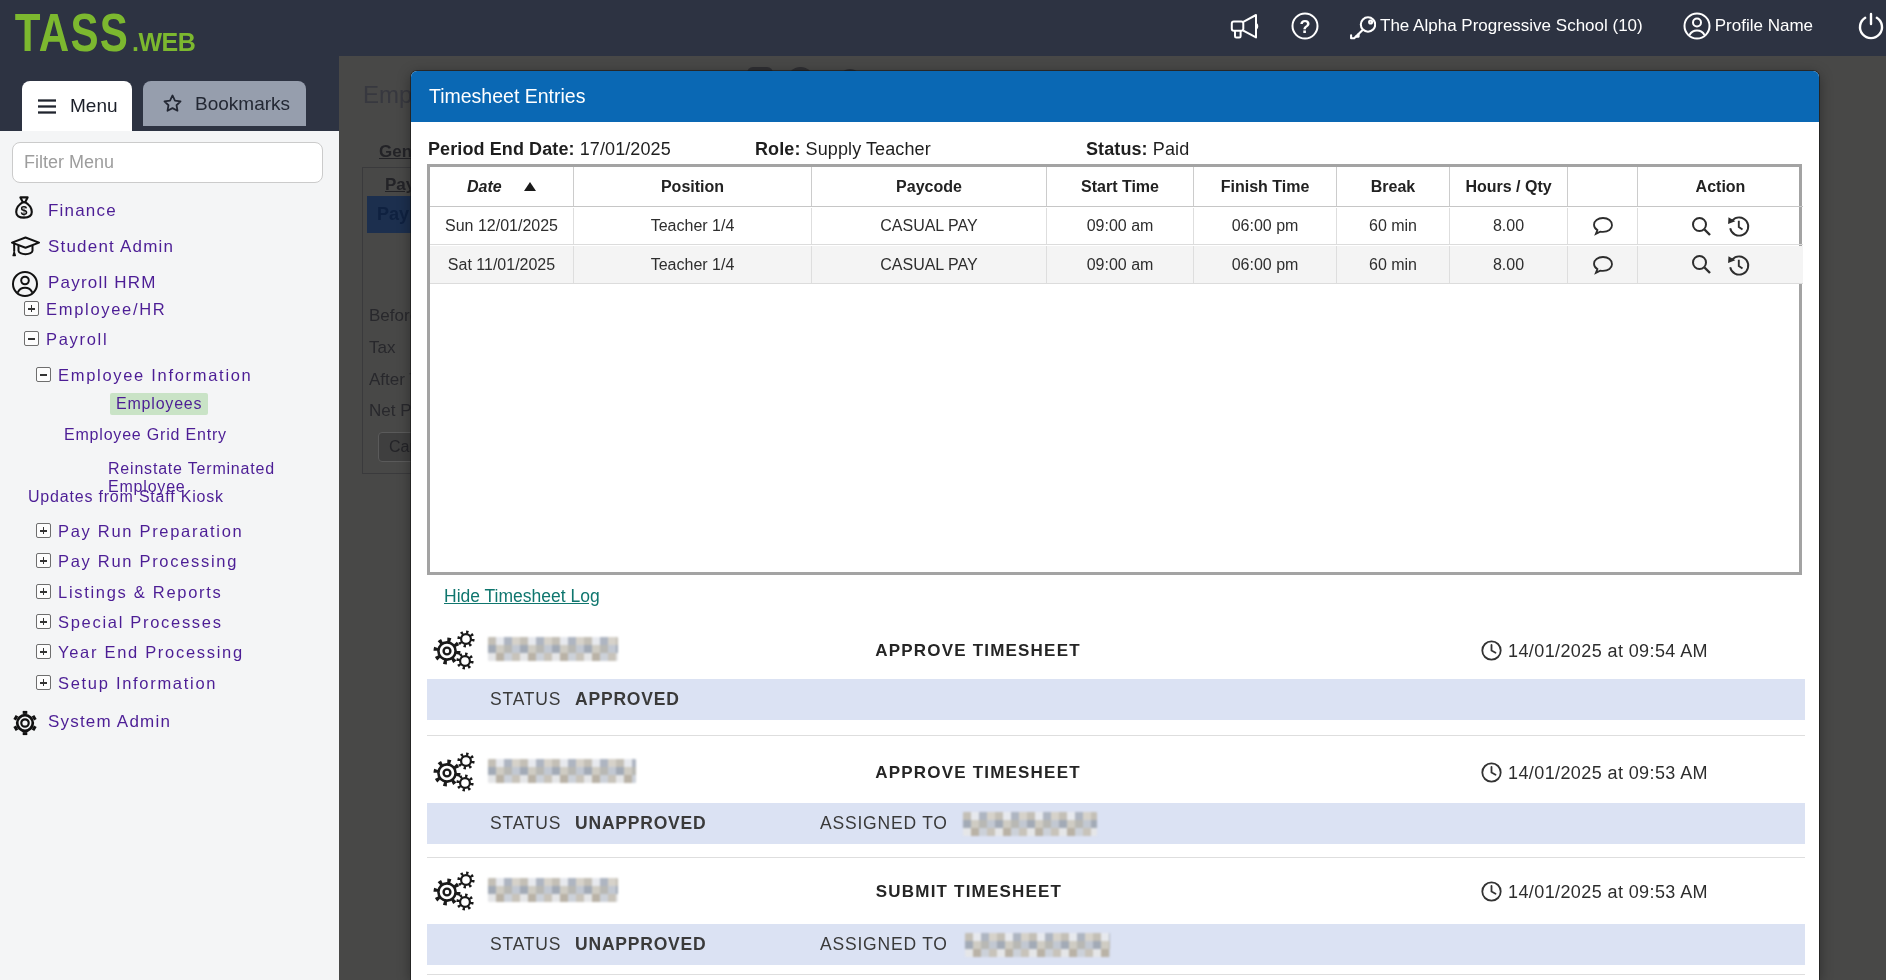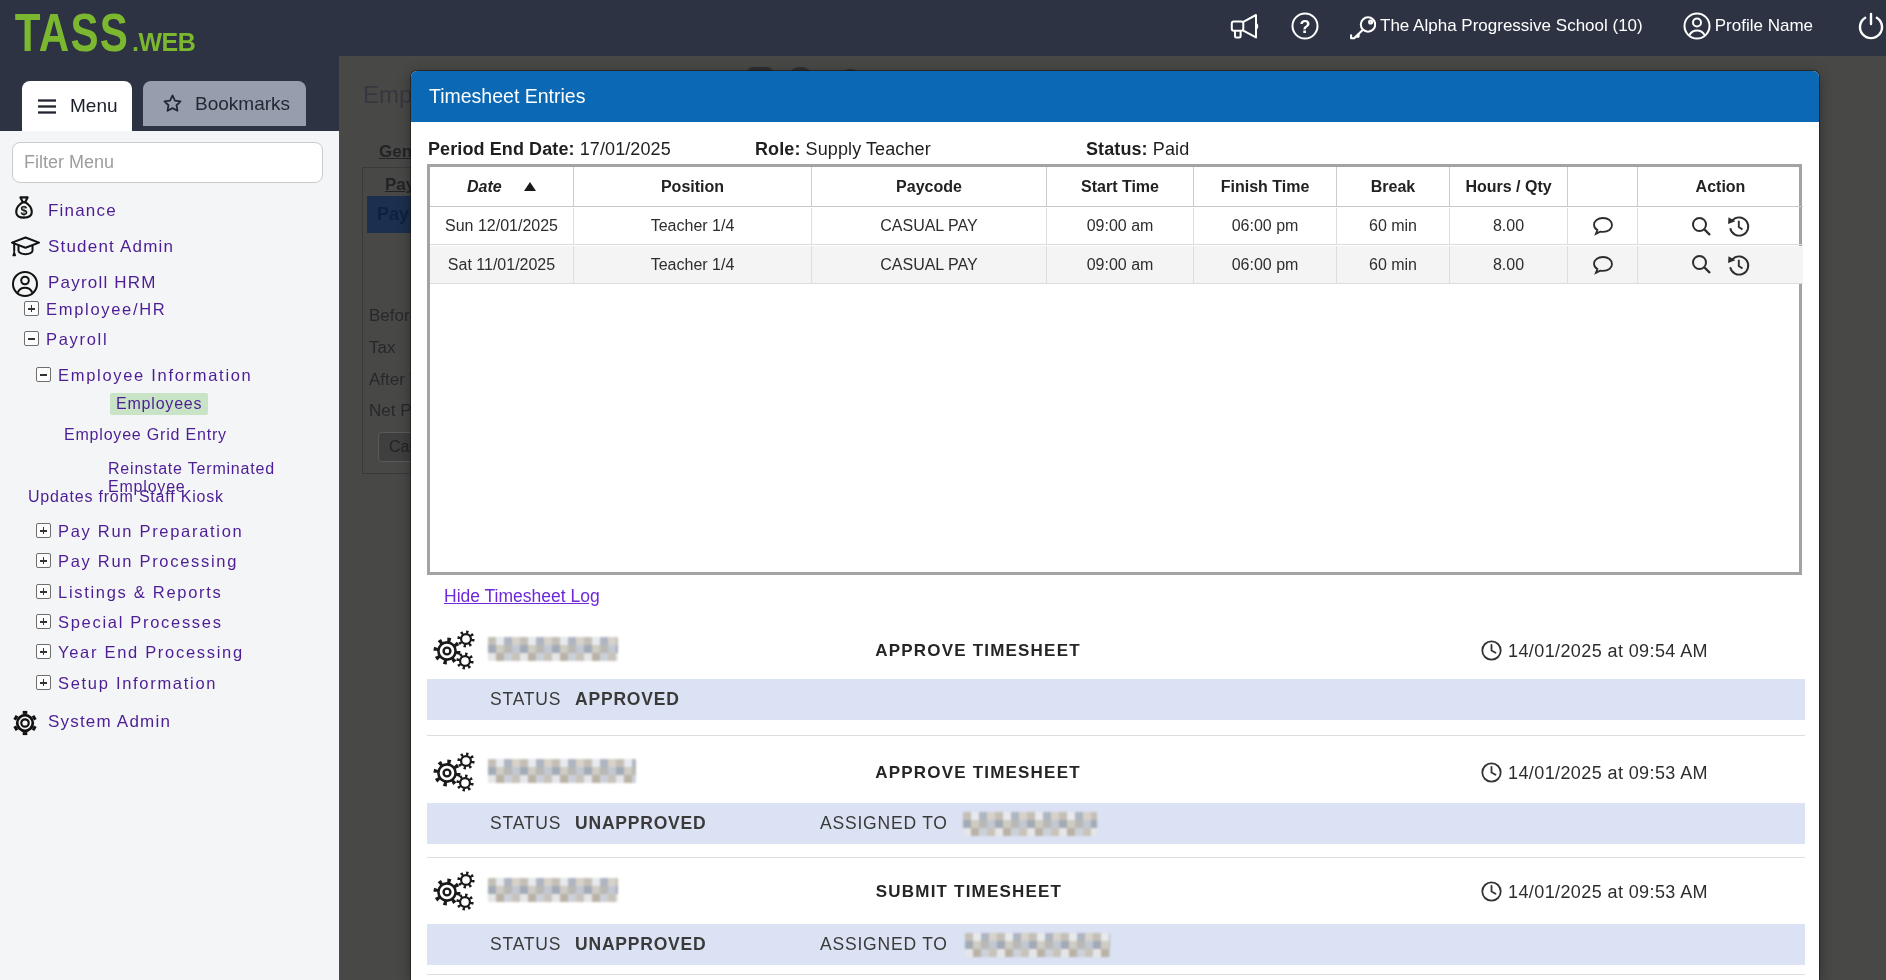--- a/index.html
+++ b/index.html
@@ -344,21 +344,21 @@
             <rect x="8" y="8" width="8" height="8" fill="#cfccc3"></rect>
             <rect x="16" y="8" width="8" height="8" fill="#b8b8b4"></rect>
             <rect x="24" y="8" width="8" height="8" fill="#c2c8d2"></rect>
           <rect x="0" y="16" width="8" height="8" fill="#e5e6e8"></rect>
             <rect x="8" y="16" width="8" height="8" fill="#b9b2a6"></rect>
             <rect x="16" y="16" width="8" height="8" fill="#ccd1d9"></rect>
             <rect x="24" y="16" width="8" height="8" fill="#c8c3ba"></rect>
         </pattern>
       </defs>
     </svg>
-    <a style="position:absolute;left:33px;top:515px;font-size:17.5px;color:#6d28d9;text-decoration:underline;">Hide Timesheet Log</a>
+    <a style="position:absolute;left:33px;top:515px;font-size:17.5px;color:#0f766e;text-decoration:underline;">Hide Timesheet Log</a>
 
     <svg width="46" height="44" viewBox="0 0 46 44" style="position:absolute;left:19px;top:557px;">
       <g fill="none" stroke="#1a1a1a">
         <circle cx="17" cy="23" r="8.6" stroke-width="2.6"></circle>
         <circle cx="17" cy="23" r="11.3" stroke-width="4.4" stroke-dasharray="3.4 5.47"></circle>
         <circle cx="17" cy="23" r="3.4" stroke-width="2.4"></circle>
         <circle cx="36" cy="11" r="4.9" stroke-width="2.2"></circle>
         <circle cx="36" cy="11" r="6.9" stroke-width="3.4" stroke-dasharray="2.3 3.1"></circle>
         <circle cx="35" cy="33" r="4.9" stroke-width="2.2"></circle>
         <circle cx="35" cy="33" r="6.9" stroke-width="3.4" stroke-dasharray="2.3 3.1"></circle>

